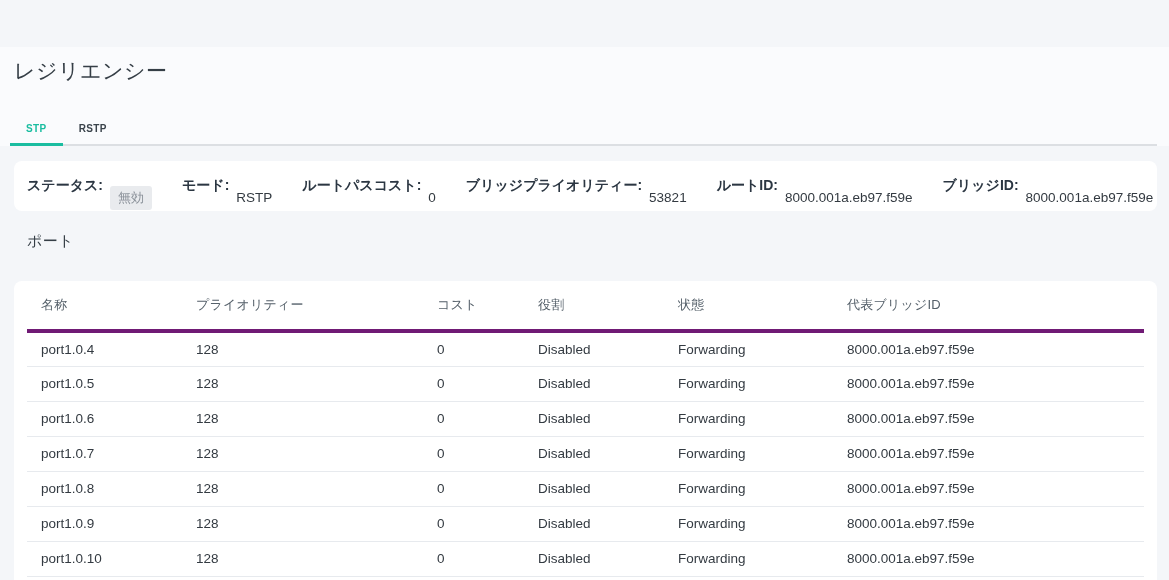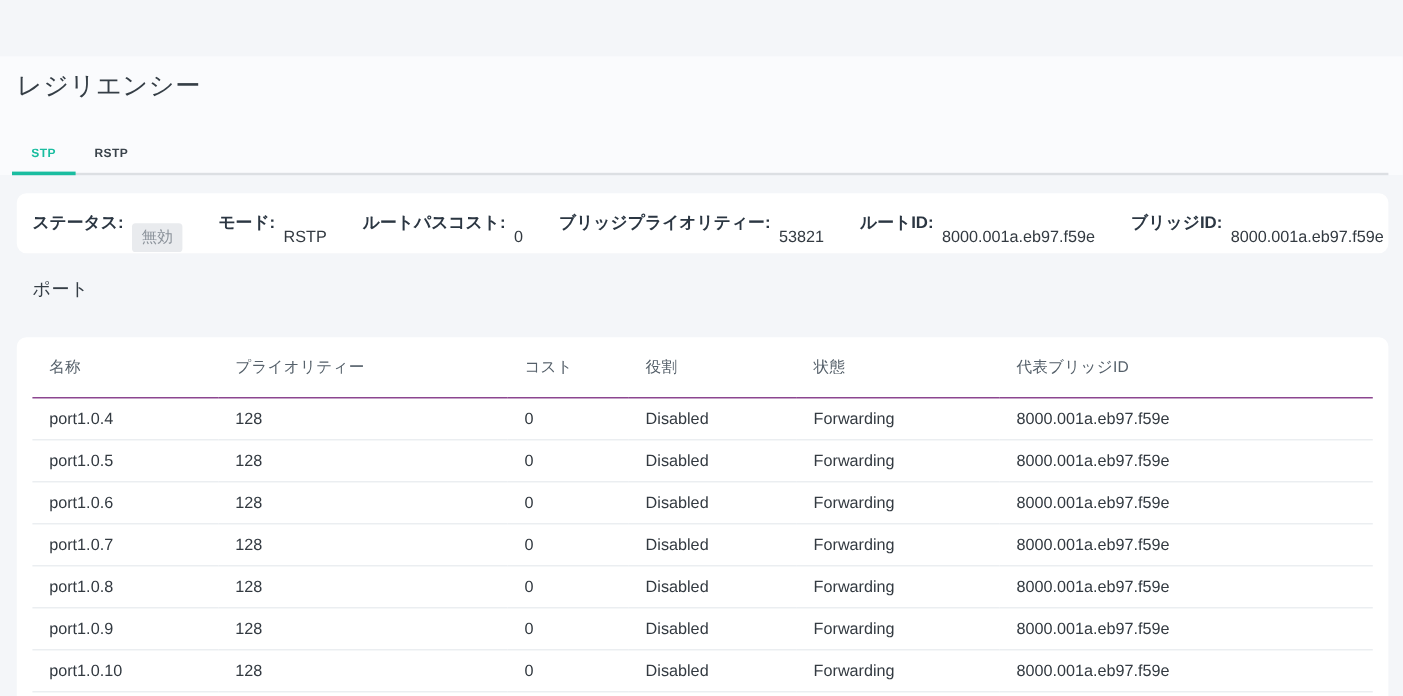--- a/index.html
+++ b/index.html
@@ -112,21 +112,21 @@
     table-layout: fixed;
   }
   th {
     height: 50px;
     text-align: left;
     vertical-align: middle;
     font-weight: 400;
     font-size: 13px;
     color: var(--text-muted);
     padding: 0 0 0 14px;
-    border-bottom: 1px solid #701a75;
+    border-bottom: 4px solid #701a75;
     letter-spacing: 0.2px;
   }
   td {
     height: 35px;
     vertical-align: middle;
     font-size: 13.5px;
     color: var(--text-dark);
     padding: 0 0 0 14px;
     border-bottom: 1px solid var(--divider);
   }

